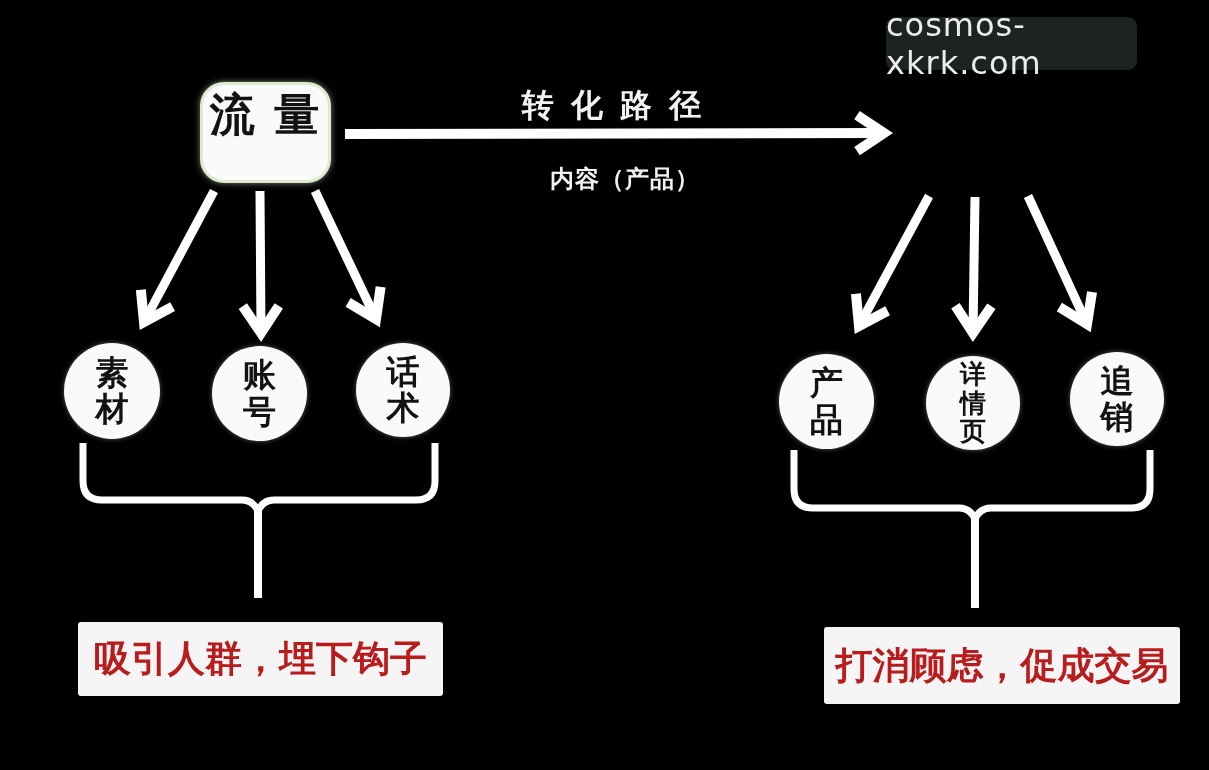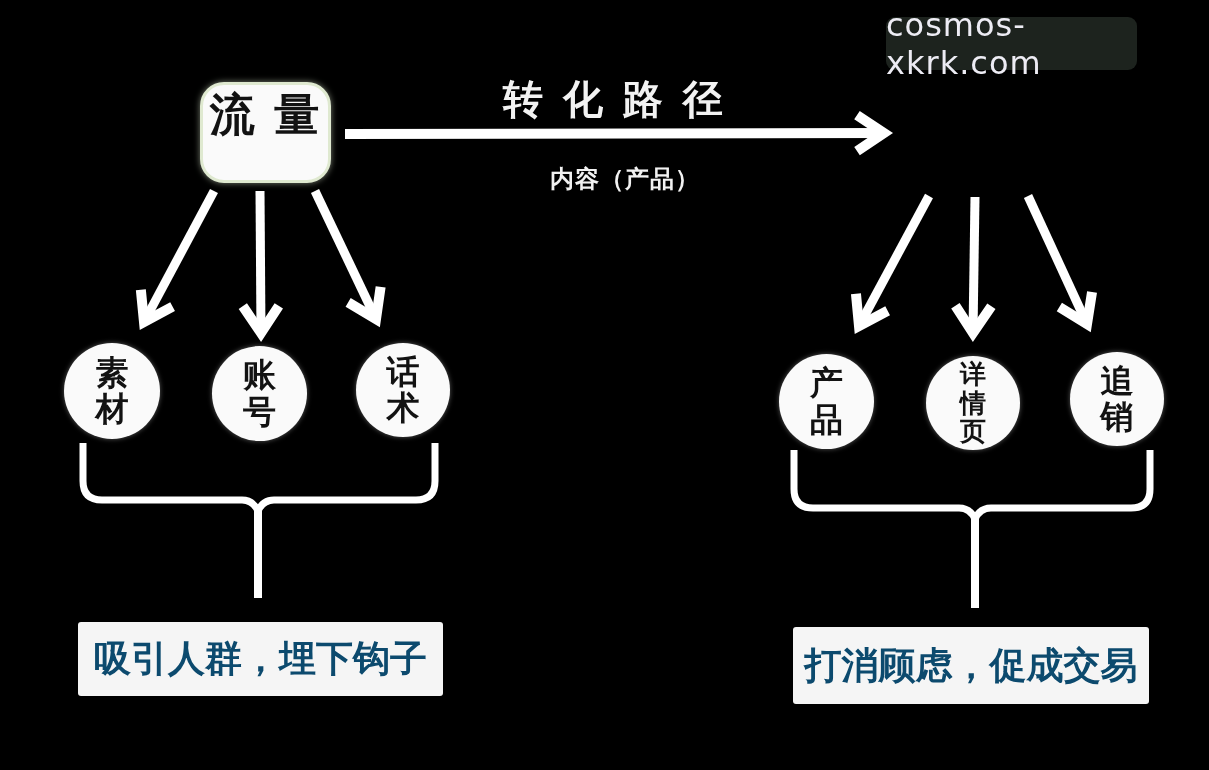--- a/index.html
+++ b/index.html
@@ -36,44 +36,44 @@
     box-shadow:0 0 6px rgba(223,233,208,.55);
     white-space:nowrap;
   }
   .node-traffic{left:200px;top:82px;width:131px;height:101px;}
   .node-deal{left:908px;top:84px;width:135px;height:99px;}
 
   .edge-label{
     position:absolute;color:var(--label-text);font-weight:bold;
     text-align:center;white-space:nowrap;
   }
-  .edge-label-top{left:503px;top:72px;width:220px;font-size:40px;letter-spacing:3px;}
+  .edge-label-top{left:503px;top:84px;width:220px;font-size:32px;letter-spacing:3px;}
   .edge-label-bottom{left:515px;top:163px;width:220px;font-size:24px;letter-spacing:1px;}
 
   .circle-node{
     position:absolute;background:var(--shape-fill);border-radius:50%;
     display:flex;align-items:center;justify-content:center;
     color:var(--shape-text);font-weight:bold;text-align:center;
     box-shadow:0 0 5px rgba(255,255,255,.35);
   }
   .circle-node .circle-label{white-space:pre-line;line-height:1.1;}
   .c-material{left:64px;top:343px;width:96px;height:96px;font-size:33px;}
   .c-account{left:212px;top:346px;width:95px;height:95px;font-size:33px;}
   .c-script{left:356px;top:343px;width:94px;height:94px;font-size:33px;}
   .c-product{left:779px;top:354px;width:95px;height:95px;font-size:33px;}
   .c-detail{left:926px;top:356px;width:94px;height:94px;font-size:26px;}
   .c-upsell{left:1070px;top:352px;width:94px;height:94px;font-size:33px;}
 
   .summary-box{
     position:absolute;background:#f5f5f5;border-radius:3px;
     display:flex;align-items:center;justify-content:center;
-    color:#0c4a6e;font-weight:bold;font-size:37px;white-space:nowrap;
+    color:#b91c1c;font-weight:bold;font-size:37px;white-space:nowrap;
   }
   .summary-left{left:78px;top:622px;width:365px;height:74px;}
-  .summary-right{left:793px;top:627px;width:356px;height:77px;}
+  .summary-right{left:824px;top:627px;width:356px;height:77px;}
 </style>
 </head>
 <body>
 
 <div class="canvas">
 
   <svg class="connector-layer" viewBox="0 0 1209 770" fill="none">
     <defs>
       <marker id="chev" markerUnits="userSpaceOnUse" markerWidth="70" markerHeight="70" viewBox="-35 -35 70 70" refX="0" refY="0" orient="auto">
         <path d="M -27 -18 L 0 0 L -27 18" stroke="#ffffff" stroke-width="10" fill="none"></path>

